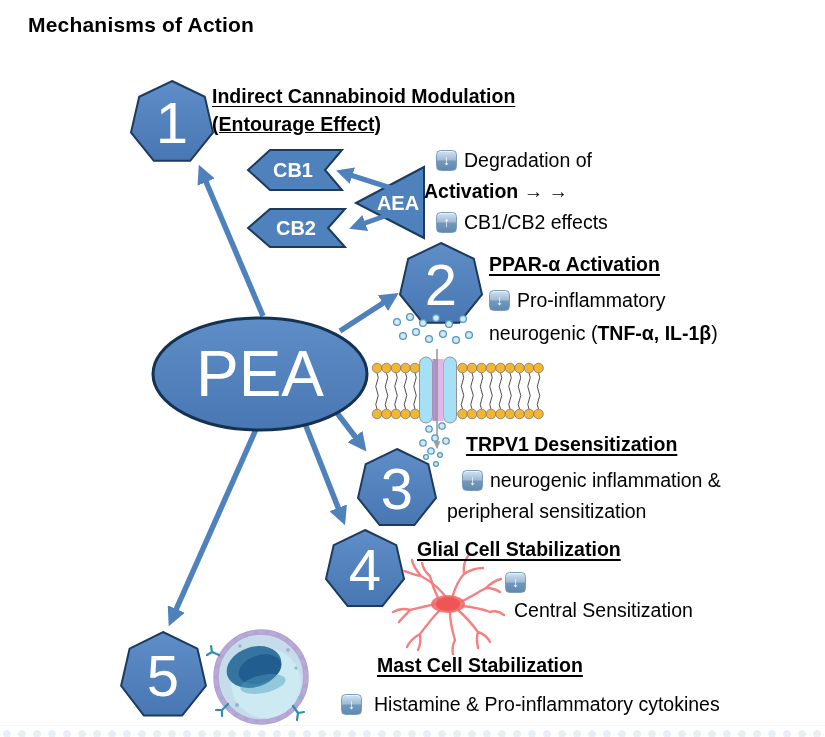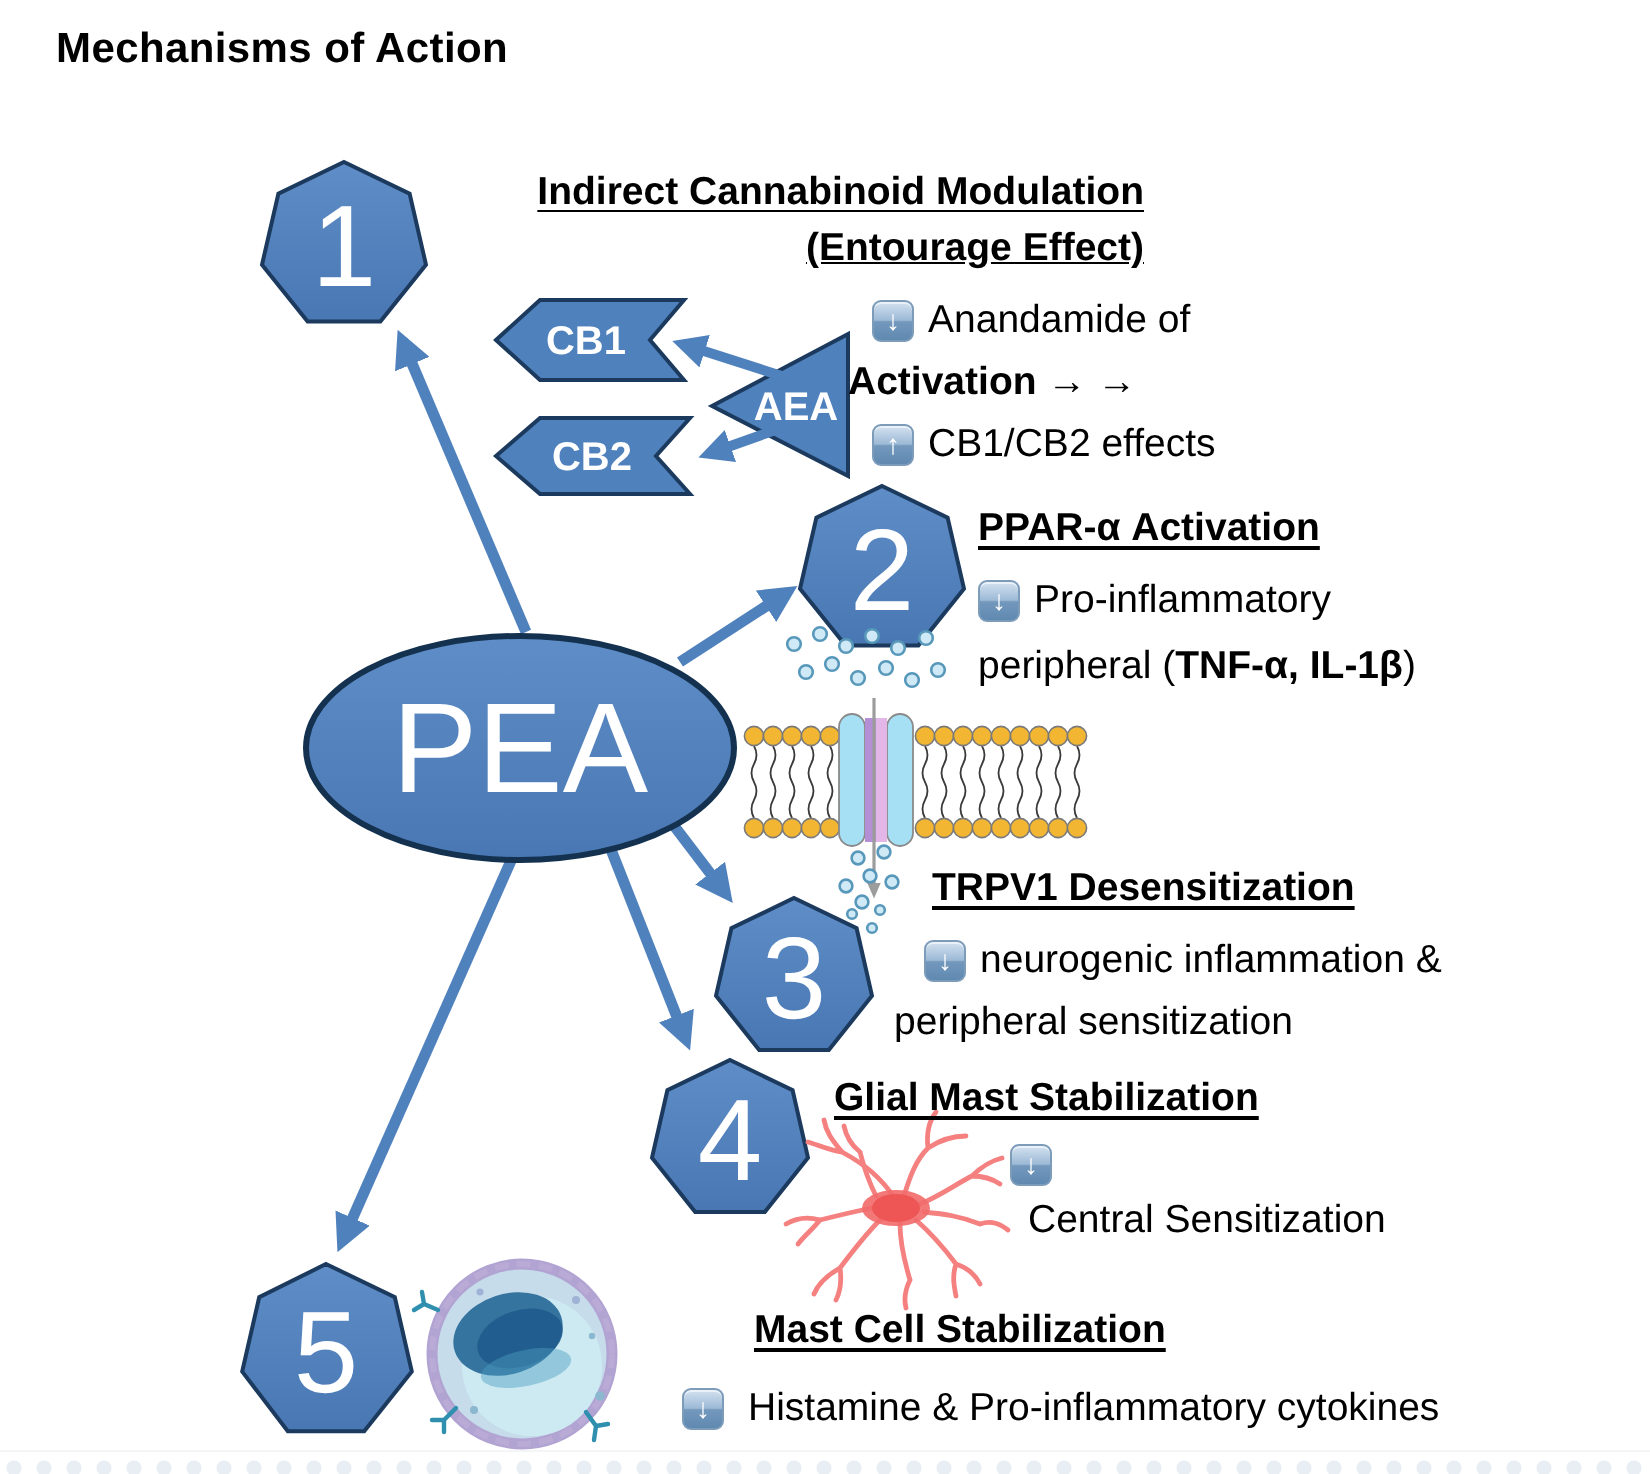--- a/index.html
+++ b/index.html
@@ -8,21 +8,21 @@
     overflow:hidden; font-family:"Liberation Sans", sans-serif; color:#000;
   }
   svg.layer { position:absolute; left:0; top:0; }
   .pagetitle {
     position:absolute; left:28px; top:13px; font-size:21px; font-weight:bold;
     color:#000000; letter-spacing:0.2px;
   }
   .t { position:absolute; white-space:nowrap; font-size:19.5px; line-height:23px; }
   .h { font-weight:bold; text-decoration:underline; text-decoration-thickness:2px; text-underline-offset:3px; }
   .b { font-weight:bold; }
-  .ctr { text-align:right;text-decoration:underline; }
+  .ctr { text-align:left;text-decoration:underline; }
   .iconline { position:absolute; display:flex; align-items:center; font-size:19.5px; white-space:nowrap; line-height:23px; }
   .ab {
     display:inline-flex; align-items:center; justify-content:center; flex:none;
     width:19px; height:19px; border-radius:4.5px; margin-right:7px;
     background:linear-gradient(180deg,#d4e2f0 0%,#9cb9d6 48%,#7398bc 52%,#6089b1 100%);
     border:1px solid #7d9cba; box-shadow:inset 0 1px 0 rgba(255,255,255,.55);
     color:#fff; font-size:14px; font-weight:bold;
   }
   .gap12 { margin-right:12px; }
   .bottom-band {
@@ -206,43 +206,43 @@
       </g>
     </g>
   </svg>
 
   <div class="pagetitle">Mechanisms of Action</div>
 
   <div class="t h ctr" style="left:212px; top:85px; width:360px;">Indirect Cannabinoid Modulation</div>
   <div class="t b ctr" style="left:212px; top:113px; width:360px;">(Entourage Effect)</div>
   <div class="iconline" style="left:436px; top:149px;">
     <span class="ab">↓</span>
-    <span>Anandamide of</span>
+    <span>Degradation of</span>
   </div>
   <div class="t b" style="left:424px; top:180px;">Activation → →</div>
   <div class="iconline" style="left:436px; top:211px;">
     <span class="ab">↑</span>
     <span>CB1/CB2 effects</span>
   </div>
 
   <div class="t h" style="left:489px; top:253px;">PPAR-α Activation</div>
   <div class="iconline" style="left:489px; top:289px;">
     <span class="ab">↓</span>
     <span>Pro-inflammatory</span>
   </div>
-  <div class="t" style="left:489px; top:322px;"><span>peripheral (</span><span class="b">TNF-α, IL-1β</span><span>)</span></div>
+  <div class="t" style="left:489px; top:322px;"><span>neurogenic (</span><span class="b">TNF-α, IL-1β</span><span>)</span></div>
 
   <div class="t h" style="left:466px; top:433px;text-align:right;">TRPV1 Desensitization</div>
   <div class="iconline" style="left:462px; top:469px;">
     <span class="ab">↓</span>
     <span>neurogenic inflammation &amp;</span>
   </div>
   <div class="t" style="left:447px; top:500px;">peripheral sensitization</div>
 
-  <div class="t h" style="left:417px; top:538px;">Glial Mast Stabilization</div>
+  <div class="t h" style="left:417px; top:538px;">Glial Cell Stabilization</div>
   <div class="iconline" style="left:505px; top:572px;">
     <span class="ab">↓</span>
   </div>
   <div class="t" style="left:514px; top:599px;">Central Sensitization</div>
 
   <div class="t h" style="left:351px; top:654px;margin-left:26px;">Mast Cell Stabilization</div>
   <div class="iconline" style="left:341px; top:693px;">
     <span class="ab gap12">↓</span>
     <span>Histamine &amp; Pro-inflammatory cytokines</span>
   </div>

